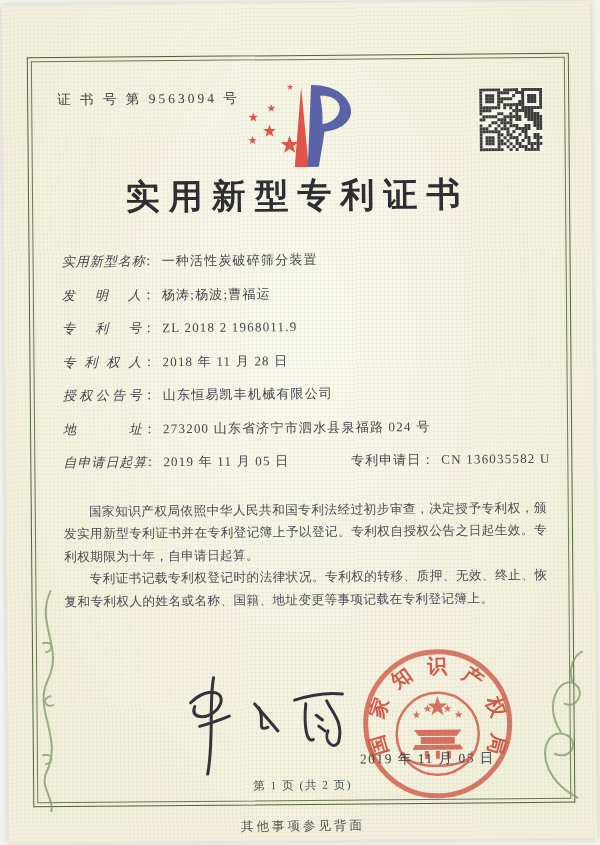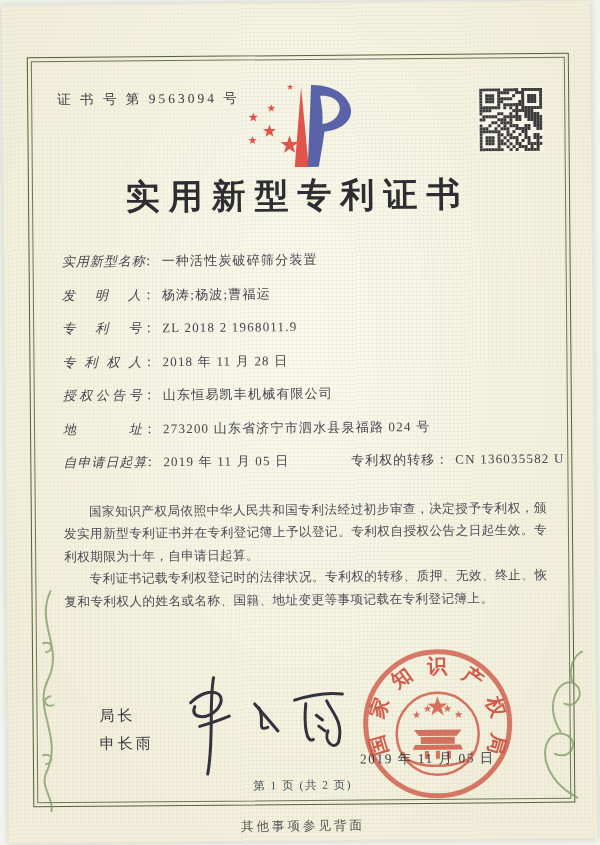--- a/index.html
+++ b/index.html
@@ -395,33 +395,29 @@
     <div class="frow">
       <span class="flabel">专利权人</span><span class="fcolon">：</span><span class="fvalue">2018 年 11 月 28 日</span>
     </div>
     <div class="frow">
       <span class="flabel">授权公告号</span><span class="fcolon">：</span><span class="fvalue">山东恒易凯丰机械有限公司</span>
     </div>
     <div class="frow">
       <span class="flabel">地址</span><span class="fcolon">：</span><span class="fvalue">273200 山东省济宁市泗水县泉福路 024 号</span>
     </div>
     <div class="frow">
-      <span class="flabel">自申请日起算</span><span class="fcolon">：</span><span class="fvalue">2019 年 11 月 05 日</span><span class="grant-group"><span>专利权的转移</span><span class="fcolon">：</span><span class="fvalue">CN 136035582 U</span></span>
+      <span class="flabel">自申请日起算</span><span class="fcolon">：</span><span class="fvalue">2019 年 11 月 05 日</span><span class="grant-group"><span>专利申请日</span><span class="fcolon">：</span><span class="fvalue">CN 136035582 U</span></span>
     </div>
   </div>
 
   <div class="paras">
     <p>国家知识产权局依照中华人民共和国专利法经过初步审查，决定授予专利权，颁发实用新型专利证书并在专利登记簿上予以登记。专利权自授权公告之日起生效。专利权期限为十年，自申请日起算。</p>
     <p>专利证书记载专利权登记时的法律状况。专利权的转移、质押、无效、终止、恢复和专利权人的姓名或名称、国籍、地址变更等事项记载在专利登记簿上。</p>
   </div>
 
-  <div class="signatory">
-    <div>局长</div>
-    <div>申长雨</div>
-  </div>
 
   <svg class="signature" width="190" height="110" viewBox="0 0 190 110">
     <path class="sig-path" d="M40,6 C34,32 38,66 30,102"></path>
     <path class="sig-path" d="M16,30 C36,12 56,22 42,38 C32,48 14,46 20,34"></path>
     <path class="sig-path" d="M24,54 C36,51 46,48 54,45"></path>
     <path class="sig-path" d="M84,38 C90,50 80,62 92,58"></path>
     <path class="sig-path" d="M80,34 C88,44 96,54 102,62"></path>
     <path class="sig-path" d="M120,32 C138,27 156,26 168,28"></path>
     <path class="sig-path" d="M131,36 C128,58 130,76 137,72"></path>
     <path class="sig-path" d="M152,34 C158,48 168,56 162,76 C157,84 147,74 152,64"></path>

